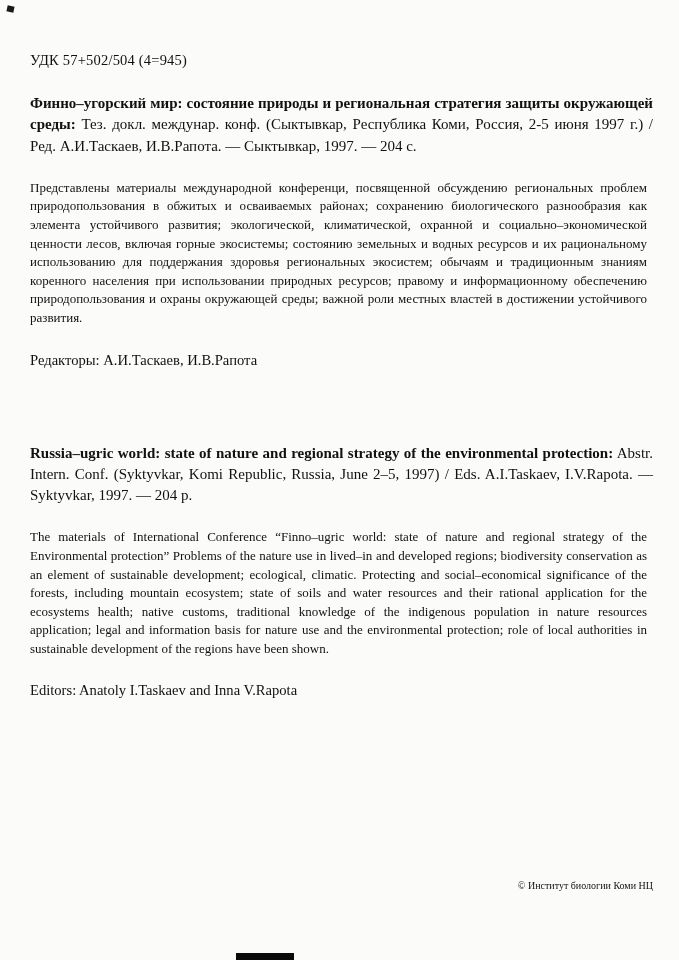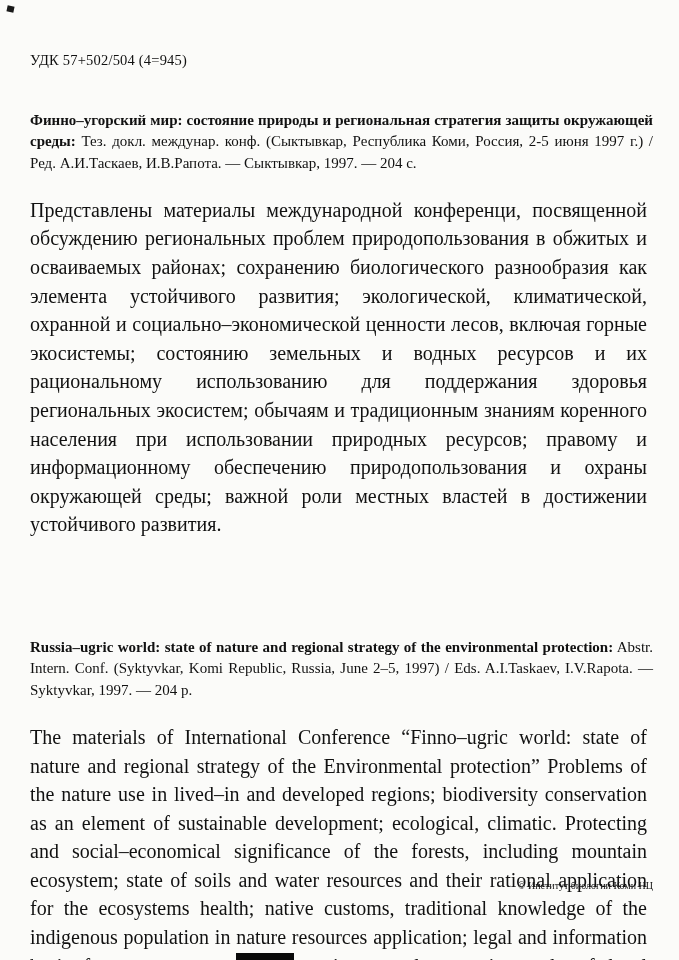--- a/index.html
+++ b/index.html
@@ -19,34 +19,34 @@
     box-sizing: border-box;
   }
   .content {
     position: absolute;
     left: 30px;
     right: 26px;
     top: 52px;
   }
   .udk {
     font-size: 14.5px;
-    margin-bottom: 41px;
+    margin-bottom: 24px;
     letter-spacing: 0.2px;
   }
   p.entry {
     font-size: 15px;
     line-height: 1.42;
     text-align: justify;
     margin: 16px 0 22px 0;
   }
   p.entry .lead {
     font-weight: bold;
   }
   p.abstract {
-    font-size: 20px;
+    font-size: 13px;
     line-height: 1.43;
     text-align: justify;
     margin: 0 6px 24px 0;
   }
   p.editors {
     font-size: 14.6px;
     margin: 0 0 0 0;
   }
   .gap-large {
     height: 58px;
@@ -85,20 +85,21 @@
   <span class="scan-artifact-dot"></span>
 
   <div class="content">
 
     <div class="udk">УДК 57+502/504 (4=945)</div>
 
     <p class="entry"><span class="lead">Финно–угорский мир: состояние природы и региональная стратегия защиты окружающей среды:</span><span> Тез. докл. междунар. конф. (Сыктывкар, Республика Коми, Россия, 2-5 июня 1997 г.) / Ред. А.И.Таскаев, И.В.Рапота. — Сыктывкар, 1997. — 204 с.</span></p>
 
     <p class="abstract">Представлены материалы международной конференци, посвященной обсуждению региональных проблем природопользования в обжитых и осваиваемых районах; сохранению биологического разнообразия как элемента устойчивого развития; экологической, климатической, охранной и социально–экономической ценности лесов, включая горные экосистемы; состоянию земельных и водных ресурсов и их рациональному использованию для поддержания здоровья региональных экосистем; обычаям и традиционным знаниям коренного населения при использовании природных ресурсов; правому и информационному обеспечению природопользования и охраны окружающей среды; важной роли местных властей в достижении устойчивого развития.</p>
 
+    <p class="editors">Редакторы: А.И.Таскаев, И.В.Рапота</p>
 
     <div class="gap-large"></div>
 
     <p class="entry"><span class="lead">Russia–ugric world: state of nature and regional strategy of the environmental protection:</span><span> Abstr. Intern. Conf. (Syktyvkar, Komi Republic, Russia, June 2–5, 1997)  / Eds. A.I.Taskaev, I.V.Rapota. — Syktyvkar, 1997. — 204 p.</span></p>
 
     <p class="abstract">The materials of International Conference “Finno–ugric world: state of nature and regional strategy of the Environmental protection”  Problems of the nature use in lived–in and developed regions; biodiversity conservation as an element of sustainable development; ecological, climatic. Protecting and social–economical significance of the forests, including mountain ecosystem; state of soils and water resources and their rational application for the ecosystems health; native customs, traditional knowledge of the indigenous population in nature resources application; legal and information basis for nature use and the environmental protection; role of local authorities in sustainable development of the regions have been shown.</p>
 
     <p class="editors">Editors: Anatoly I.Taskaev and Inna V.Rapota</p>
 
   </div>

